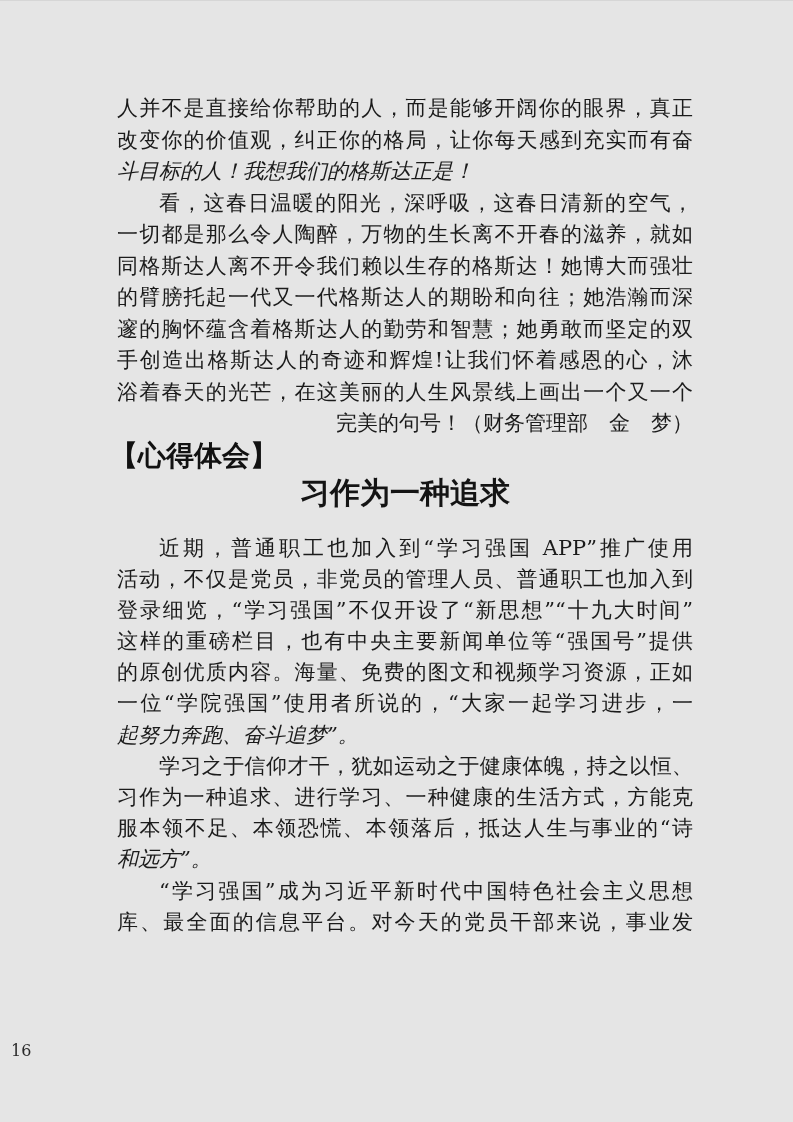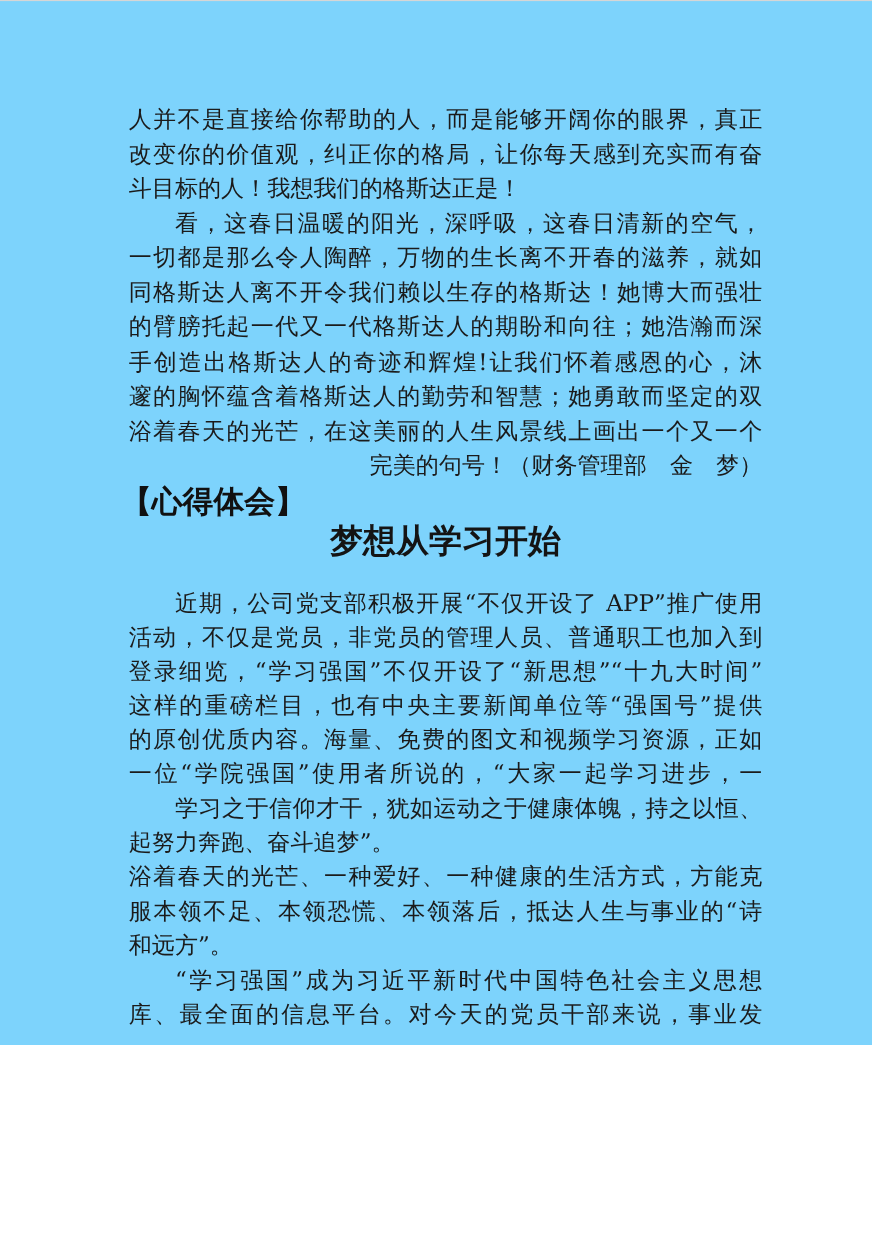--- a/index.html
+++ b/index.html
@@ -1,19 +1,19 @@
 <!DOCTYPE html>
 <html><head>
 <meta charset="utf-8">
 <style>
   html,body{margin:0;padding:0;background:#ffffff;}
   .page{
     position:relative;
-    width:793px;height:950px;
-    background:#7dd3fc;
+    width:793px;height:1122px;
+    background:#e5e5e5;
     border-top:1px solid #d6d6d6;
     box-sizing:border-box;
     overflow:hidden;
   }
   .content{
     position:absolute;
     left:117px;top:92px;
     width:576px;
   }
   .line{
@@ -21,21 +21,21 @@
     color:#1b1b1b;
     font-size:21px;
     text-align:justify;
     text-justify:inter-character;
     white-space:nowrap;
     overflow:visible;
   }
   .upper .line{line-height:31.5px;height:31.5px;}
   .lower .line{line-height:31.2px;height:31.2px;}
   .line.j{text-align-last:justify;white-space:normal;}
-  .line.l{text-align-last:left;text-align:center;}
+  .line.l{text-align-last:left;text-align:center;font-style:italic;}
   .line.i{text-indent:2em;}
   .line.split{
     display:flex;
     justify-content:flex-end;
     white-space:nowrap;
   }
   .line.split span{display:inline-block;}
   .heading{
     font-family:"DejaVu Serif","Liberation Serif",serif;
     font-weight:bold;
@@ -72,40 +72,40 @@
 <div class="page">
   <div class="content">
     <div class="textblock upper">
         <div class="line j">人并不是直接给你帮助的人，而是能够开阔你的眼界，真正</div>
         <div class="line j">改变你的价值观，纠正你的格局，让你每天感到充实而有奋</div>
         <div class="line l">斗目标的人！我想我们的格斯达正是！</div>
         <div class="line i j">看，这春日温暖的阳光，深呼吸，这春日清新的空气，</div>
         <div class="line j">一切都是那么令人陶醉，万物的生长离不开春的滋养，就如</div>
         <div class="line j">同格斯达人离不开令我们赖以生存的格斯达！她博大而强壮</div>
         <div class="line j">的臂膀托起一代又一代格斯达人的期盼和向往；她浩瀚而深</div>
+        <div class="line j">邃的胸怀蕴含着格斯达人的勤劳和智慧；她勇敢而坚定的双</div>
         <div class="line j">手创造出格斯达人的奇迹和辉煌!让我们怀着感恩的心，沐</div>
-        <div class="line j">邃的胸怀蕴含着格斯达人的勤劳和智慧；她勇敢而坚定的双</div>
         <div class="line j">浴着春天的光芒，在这美丽的人生风景线上画出一个又一个</div>
         <div class="line split">
           <span>完美的句号！</span>
           <span>（财务管理部　金　梦）</span>
         </div>
       </div>
     <div class="heading">【心得体会】</div>
-    <div class="title">梦想从学习开始</div>
+    <div class="title">习作为一种追求</div>
     <div class="textblock lower">
-        <div class="line i j">近期，公司党支部积极开展“不仅开设了 APP”推广使用</div>
+        <div class="line i j">近期，普通职工也加入到“学习强国 APP”推广使用</div>
         <div class="line j">活动，不仅是党员，非党员的管理人员、普通职工也加入到</div>
         <div class="line j">登录细览，“学习强国”不仅开设了“新思想”“十九大时间”</div>
         <div class="line j">这样的重磅栏目，也有中央主要新闻单位等“强国号”提供</div>
         <div class="line j">的原创优质内容。海量、免费的图文和视频学习资源，正如</div>
         <div class="line j">一位“学院强国”使用者所说的，“大家一起学习进步，一</div>
+        <div class="line l">起努力奔跑、奋斗追梦”。</div>
         <div class="line i j">学习之于信仰才干，犹如运动之于健康体魄，持之以恒、</div>
-        <div class="line l">起努力奔跑、奋斗追梦”。</div>
-        <div class="line j">浴着春天的光芒、一种爱好、一种健康的生活方式，方能克</div>
+        <div class="line j">习作为一种追求、进行学习、一种健康的生活方式，方能克</div>
         <div class="line j">服本领不足、本领恐慌、本领落后，抵达人生与事业的“诗</div>
         <div class="line l">和远方”。</div>
         <div class="line i j">“学习强国”成为习近平新时代中国特色社会主义思想</div>
         <div class="line j">库、最全面的信息平台。对今天的党员干部来说，事业发</div>
       </div>
   </div>
   <div class="pagenum">16</div>
 </div>
 
 </body></html>

